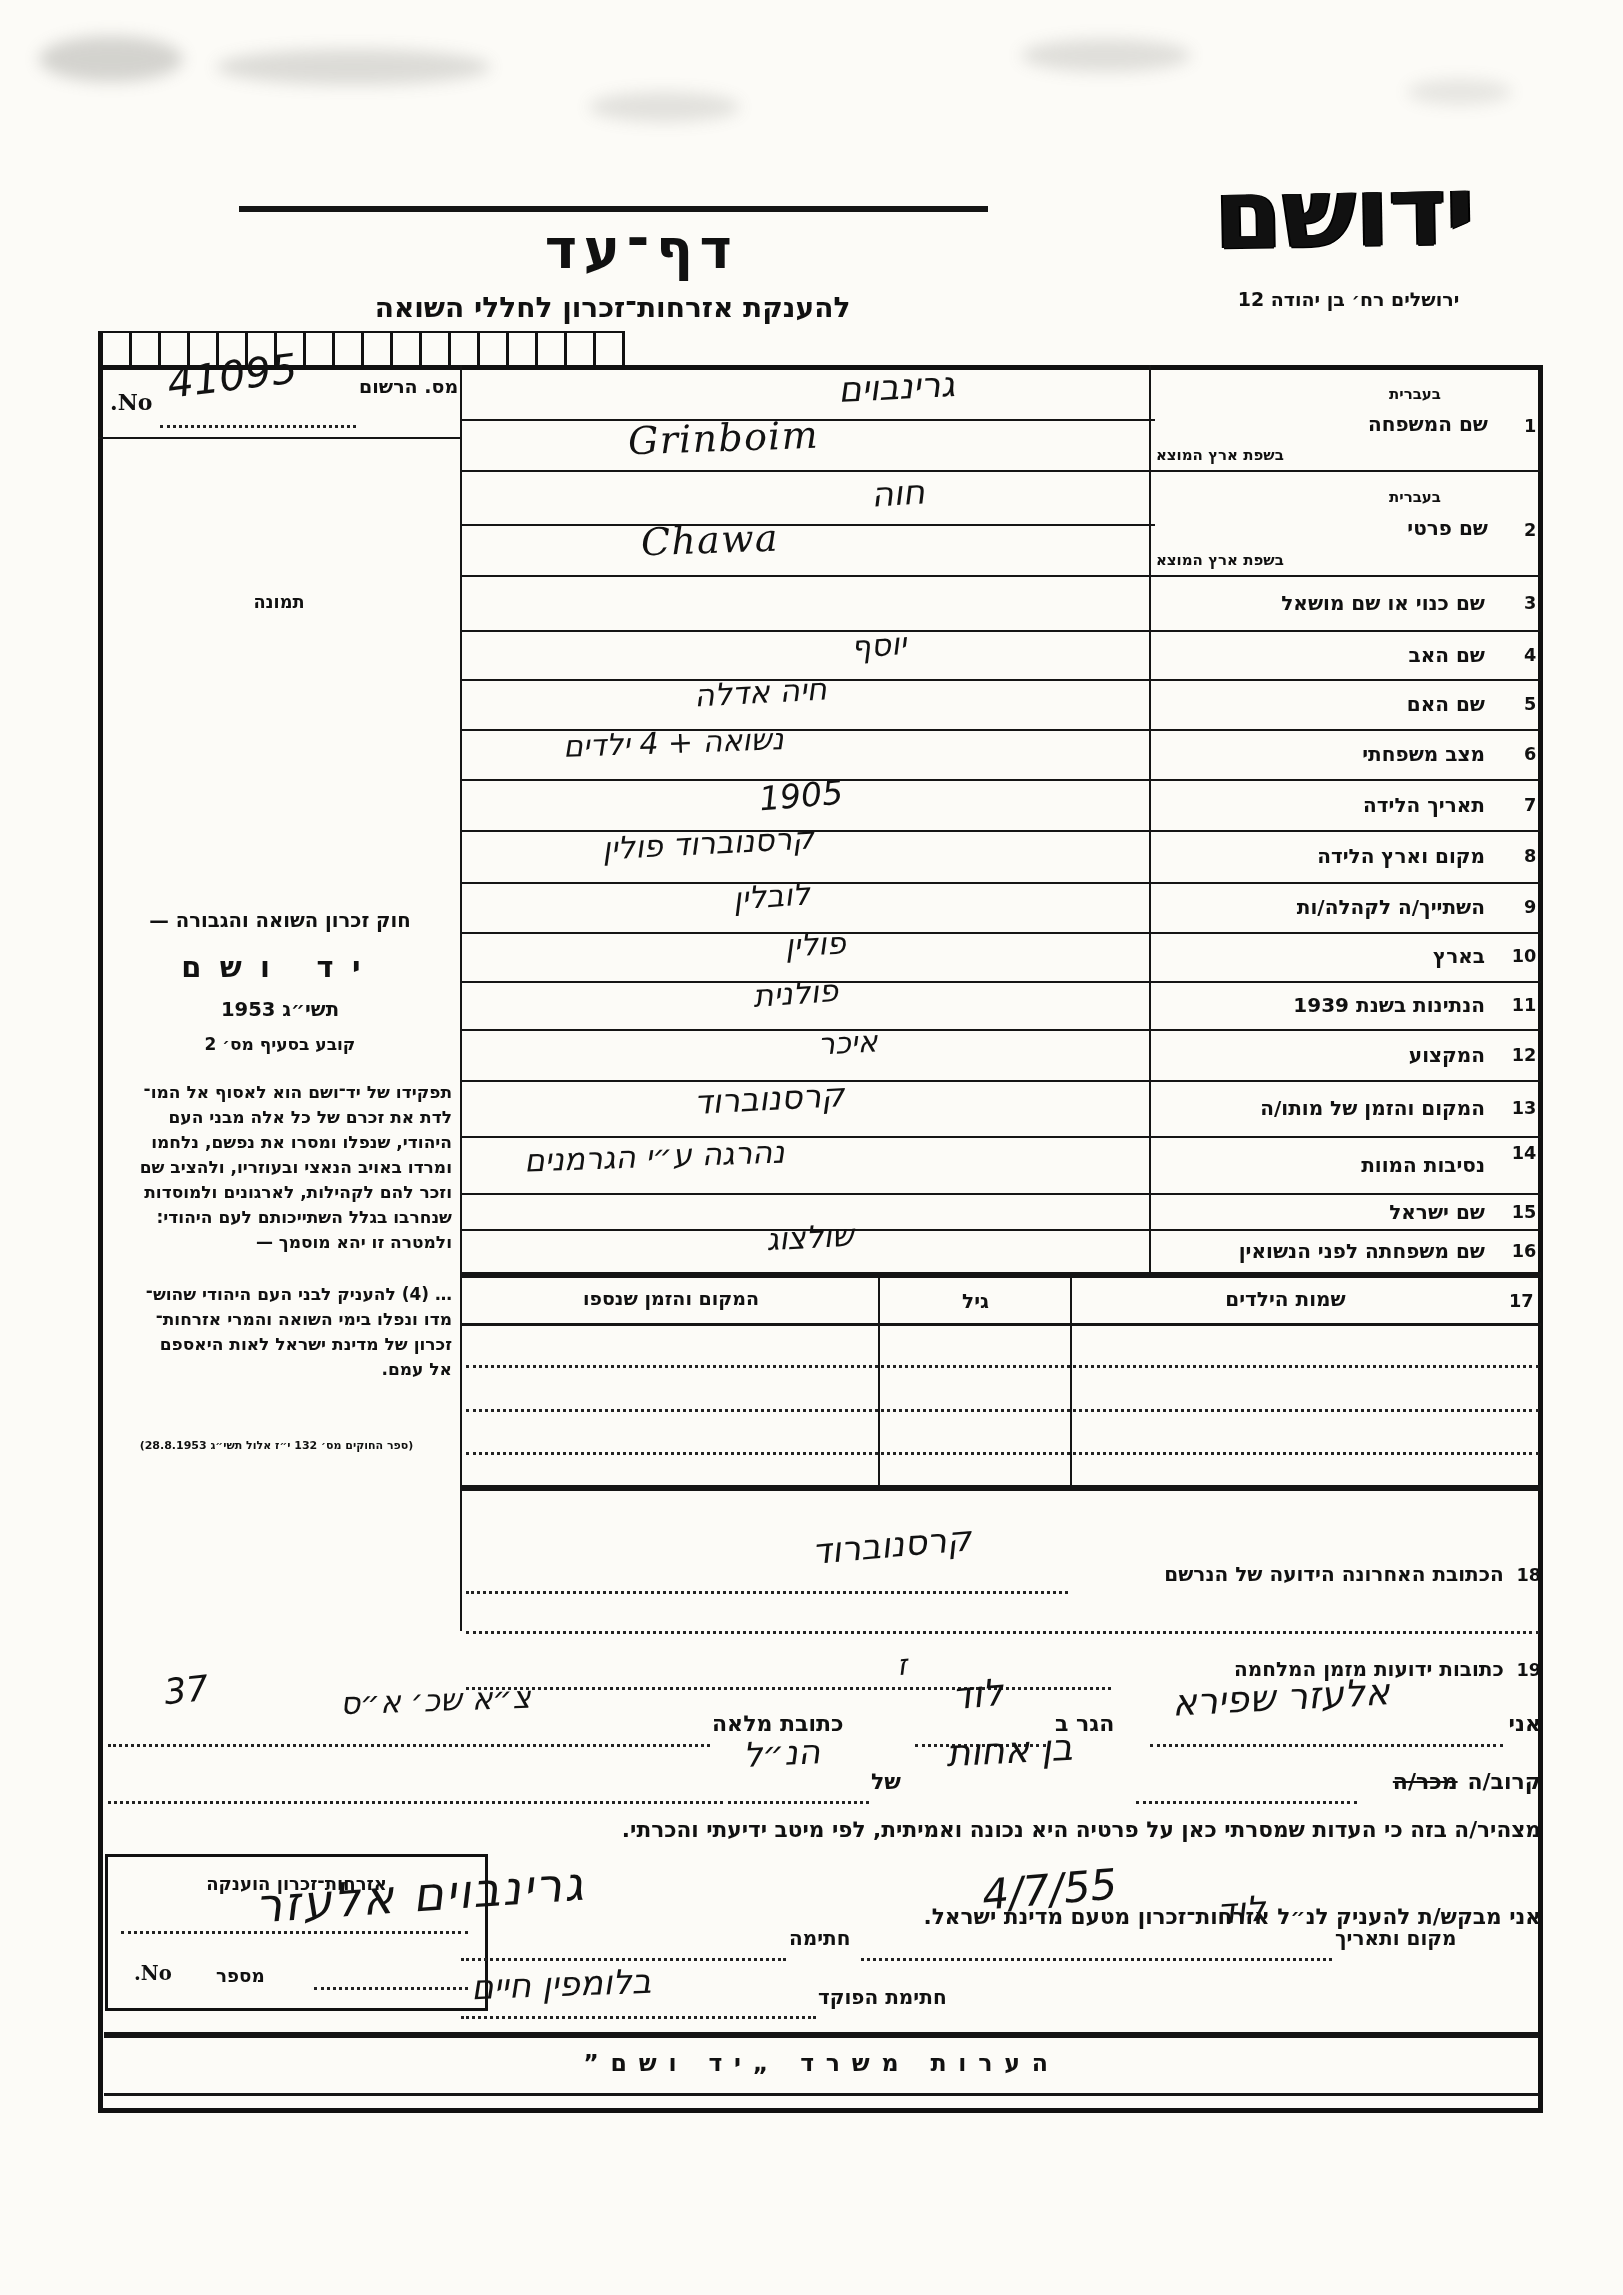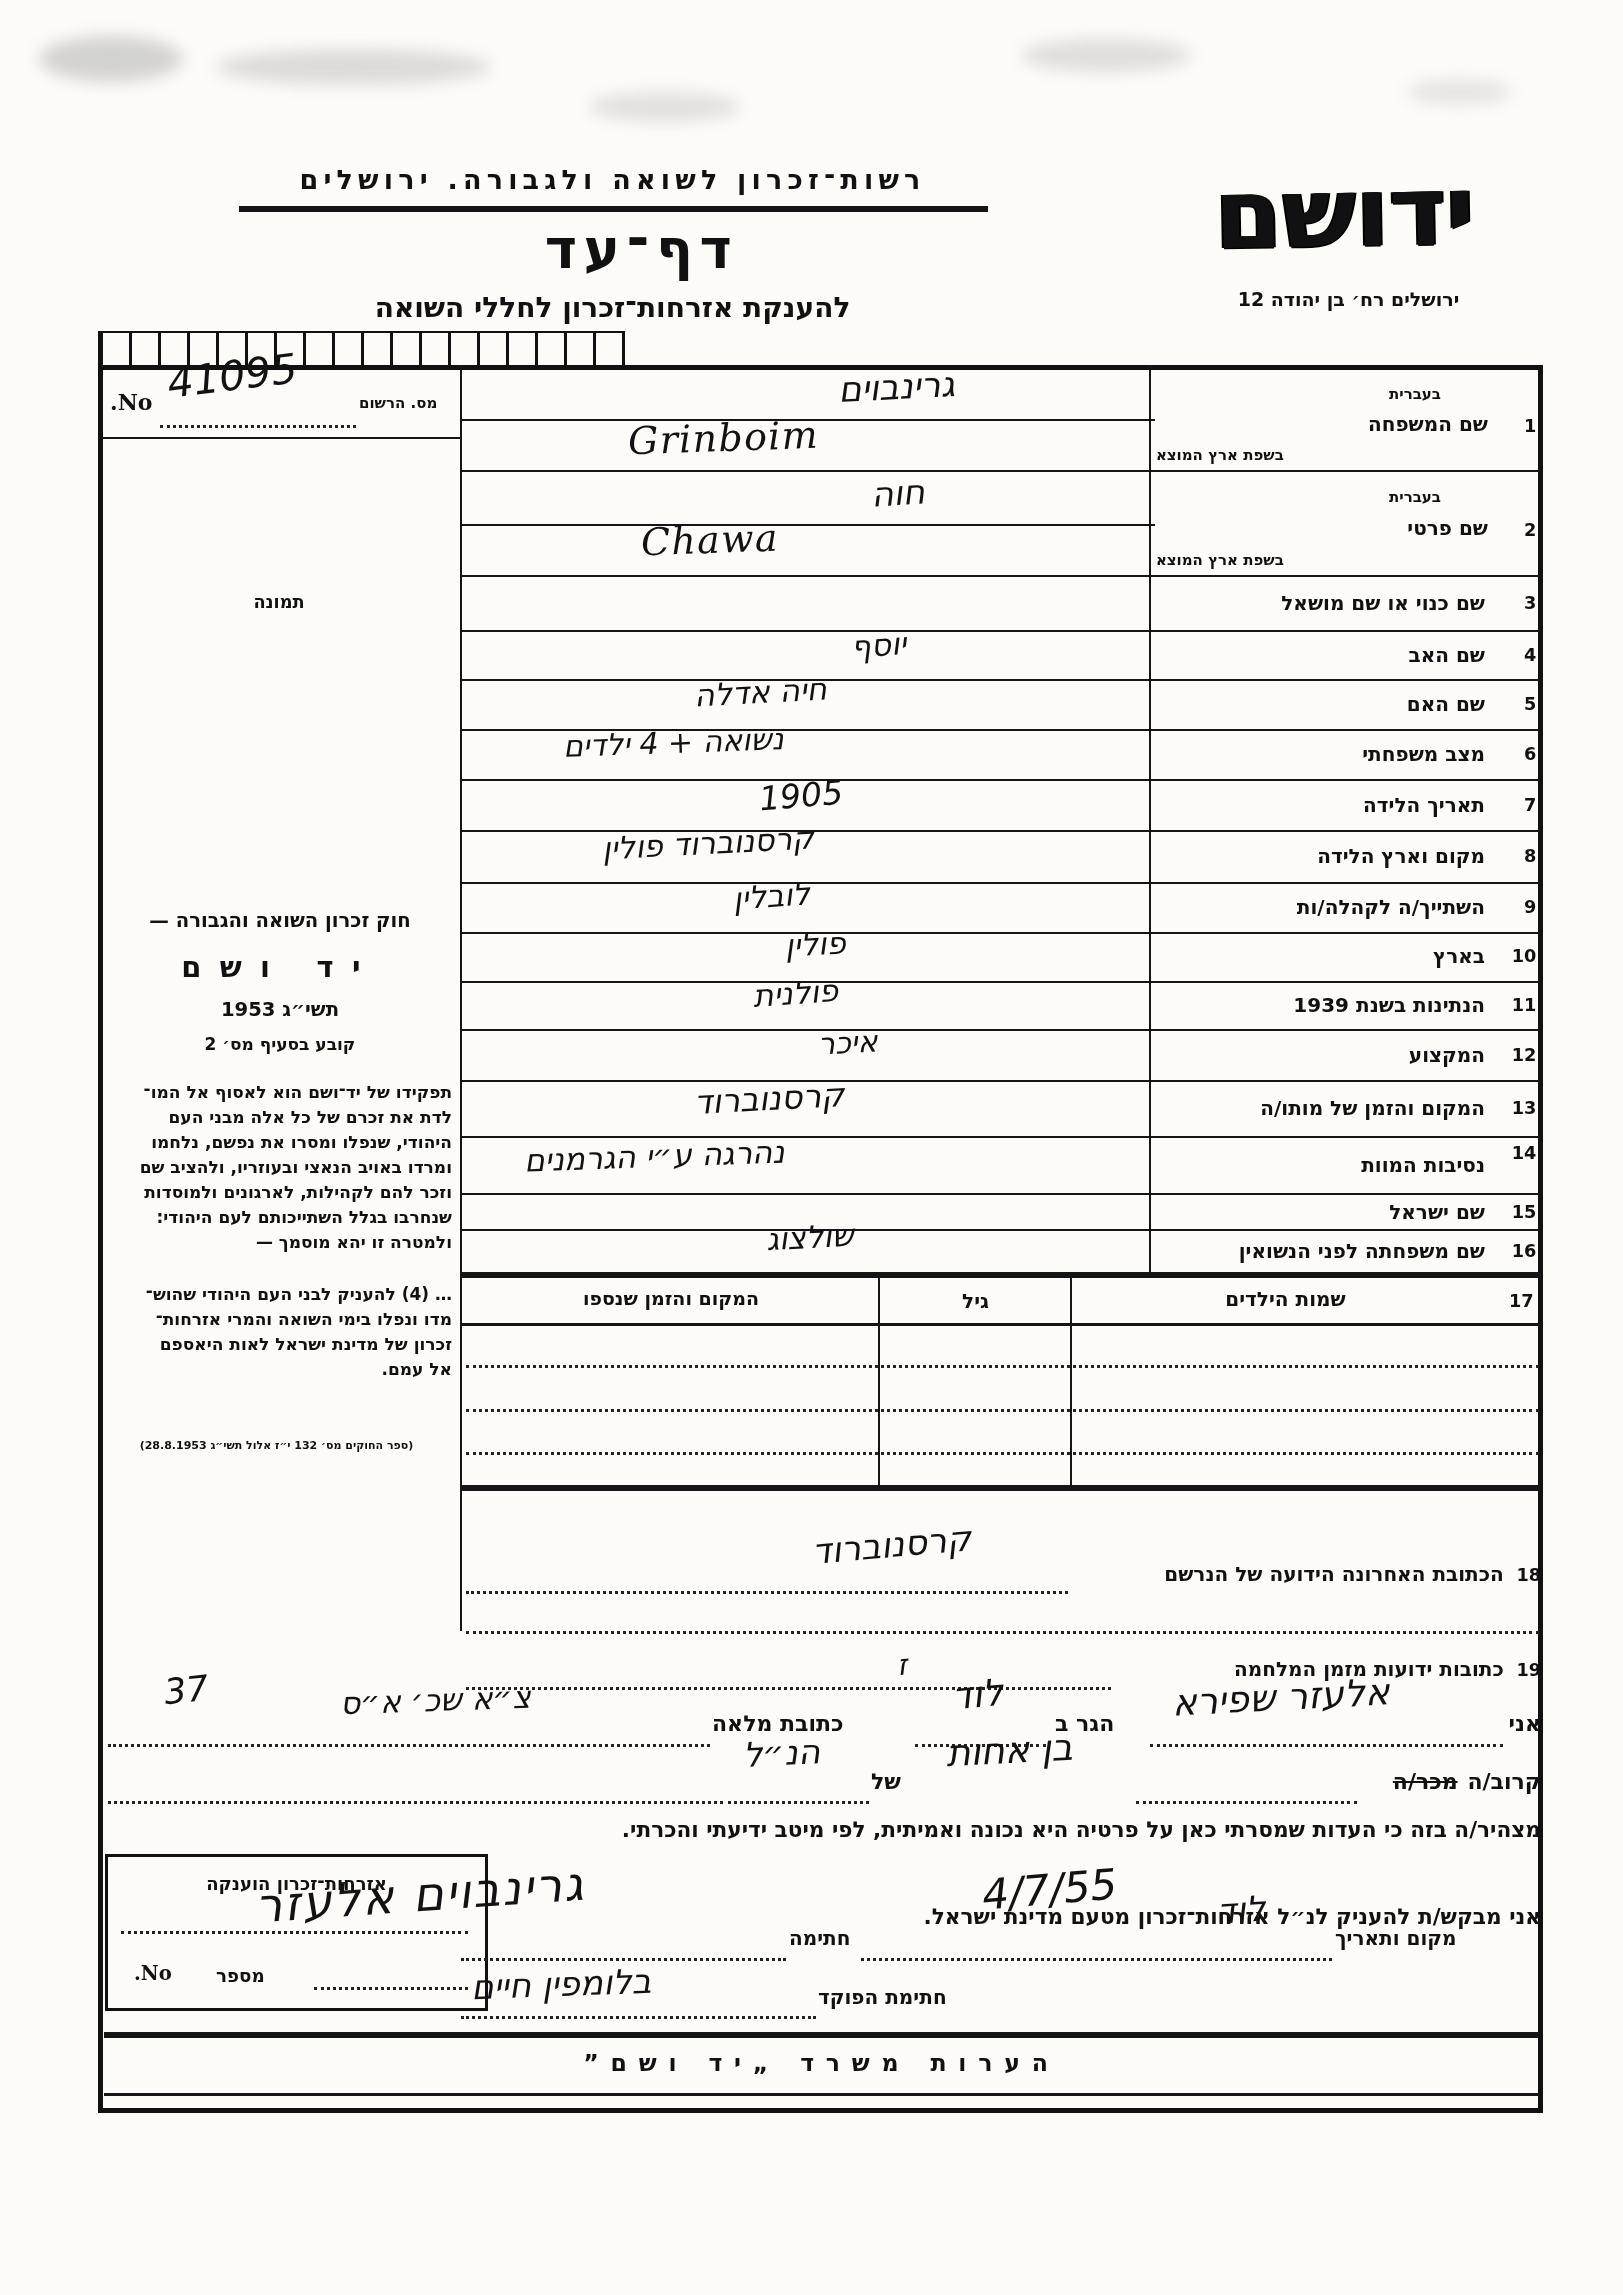--- a/index.html
+++ b/index.html
@@ -27,39 +27,38 @@
 <body>
 
 <div class="pg">
 
   <div class="blob" style="left:39px;top:36px;width:144px;height:46px;opacity:.28;"></div>
   <div class="blob" style="left:216px;top:49px;width:275px;height:36px;opacity:.22;"></div>
   <div class="blob" style="left:589px;top:92px;width:151px;height:29.5px;opacity:.18;"></div>
   <div class="blob" style="left:1021px;top:39px;width:170px;height:33px;opacity:.20;"></div>
   <div class="blob" style="left:1407px;top:79px;width:105px;height:26px;opacity:.15;"></div>
 
-  <div class="a ctr b" style="left:236px;width:753px;top:164px;font-size:27px;letter-spacing:5.2px;white-space:nowrap;">רשות־זכרון לשואה ולגבורה. ירושלים</div>
   <div class="hl" style="left:239px;top:206px;width:749px;height:5.9px;"></div>
 
   <div class="a ctr b" style="left:517px;width:249px;top:217px;font-size:55px;letter-spacing:6.5px;">דף־עד</div>
 
   <div class="a ctr b" style="left:308px;width:609px;top:291px;font-size:28px;white-space:nowrap;text-align:center;">להענקת אזרחות־זכרון לחללי השואה</div>
 
   <div class="a ctr" style="left:1145px;width:399px;top:156px;font-size:97px;font-weight:700;
        text-shadow:2px 0 #000,-2px 0 #000,0 1.3px #000;transform:rotate(-1deg);">ידושם</div>
   <div class="a ctr b" style="left:1152px;width:393px;top:288px;font-size:19px;white-space:nowrap;">ירושלים רח׳ בן יהודה 12</div>
 
   <div class="a" style="left:98px;top:365px;width:1445px;height:1748px;border:5.9px solid #111;box-sizing:border-box;"></div>
 
   <div class="a" style="left:98px;top:331px;width:527px;height:35px;border:2.6px solid #111;border-bottom:none;box-sizing:border-box;
        background:repeating-linear-gradient(90deg,#111 0 2.6px,transparent 2.6px 29px);"></div>
 
   <div class="a b" style="left:110px;top:389px;font-size:22px;font-family:'DejaVu Serif',serif;">No.</div>
   <div class="dl" style="left:160px;top:425px;width:196px;"></div>
-  <div class="a sub" style="left:359px;top:394px;font-size:15px;">מס. הרשום</div>
+  <div class="a sub" style="left:359px;top:375px;font-size:19px;">מס. הרשום</div>
   <div class="a hw" style="left:167px;top:352px;font-size:41px;transform:rotate(-7deg);">41095</div>
   <div class="hl" style="left:98px;top:437px;width:363px;"></div>
 
   <div class="a ctr b" style="left:98px;width:362px;top:592px;font-size:17.7px;">תמונה</div>
 
   <div class="a ctr b" style="left:108px;width:344px;top:909px;font-size:19.6px;white-space:nowrap;">חוק זכרון השואה והגבורה —</div>
   <div class="a ctr b" style="left:108px;width:344px;top:950px;font-size:29px;letter-spacing:18.3px;">יד ושם</div>
   <div class="a ctr b" style="left:108px;width:344px;top:998px;font-size:19.6px;">תשי״ג 1953</div>
   <div class="a ctr b" style="left:108px;width:344px;top:1034px;font-size:17px;">קובע בסעיף מס׳ 2</div>
   <div class="a pre b" style="left:108px;width:344px;top:1080px;font-size:17px;line-height:25px;text-align:right;">תפקידו של יד־ושם הוא לאסוף אל המו־

